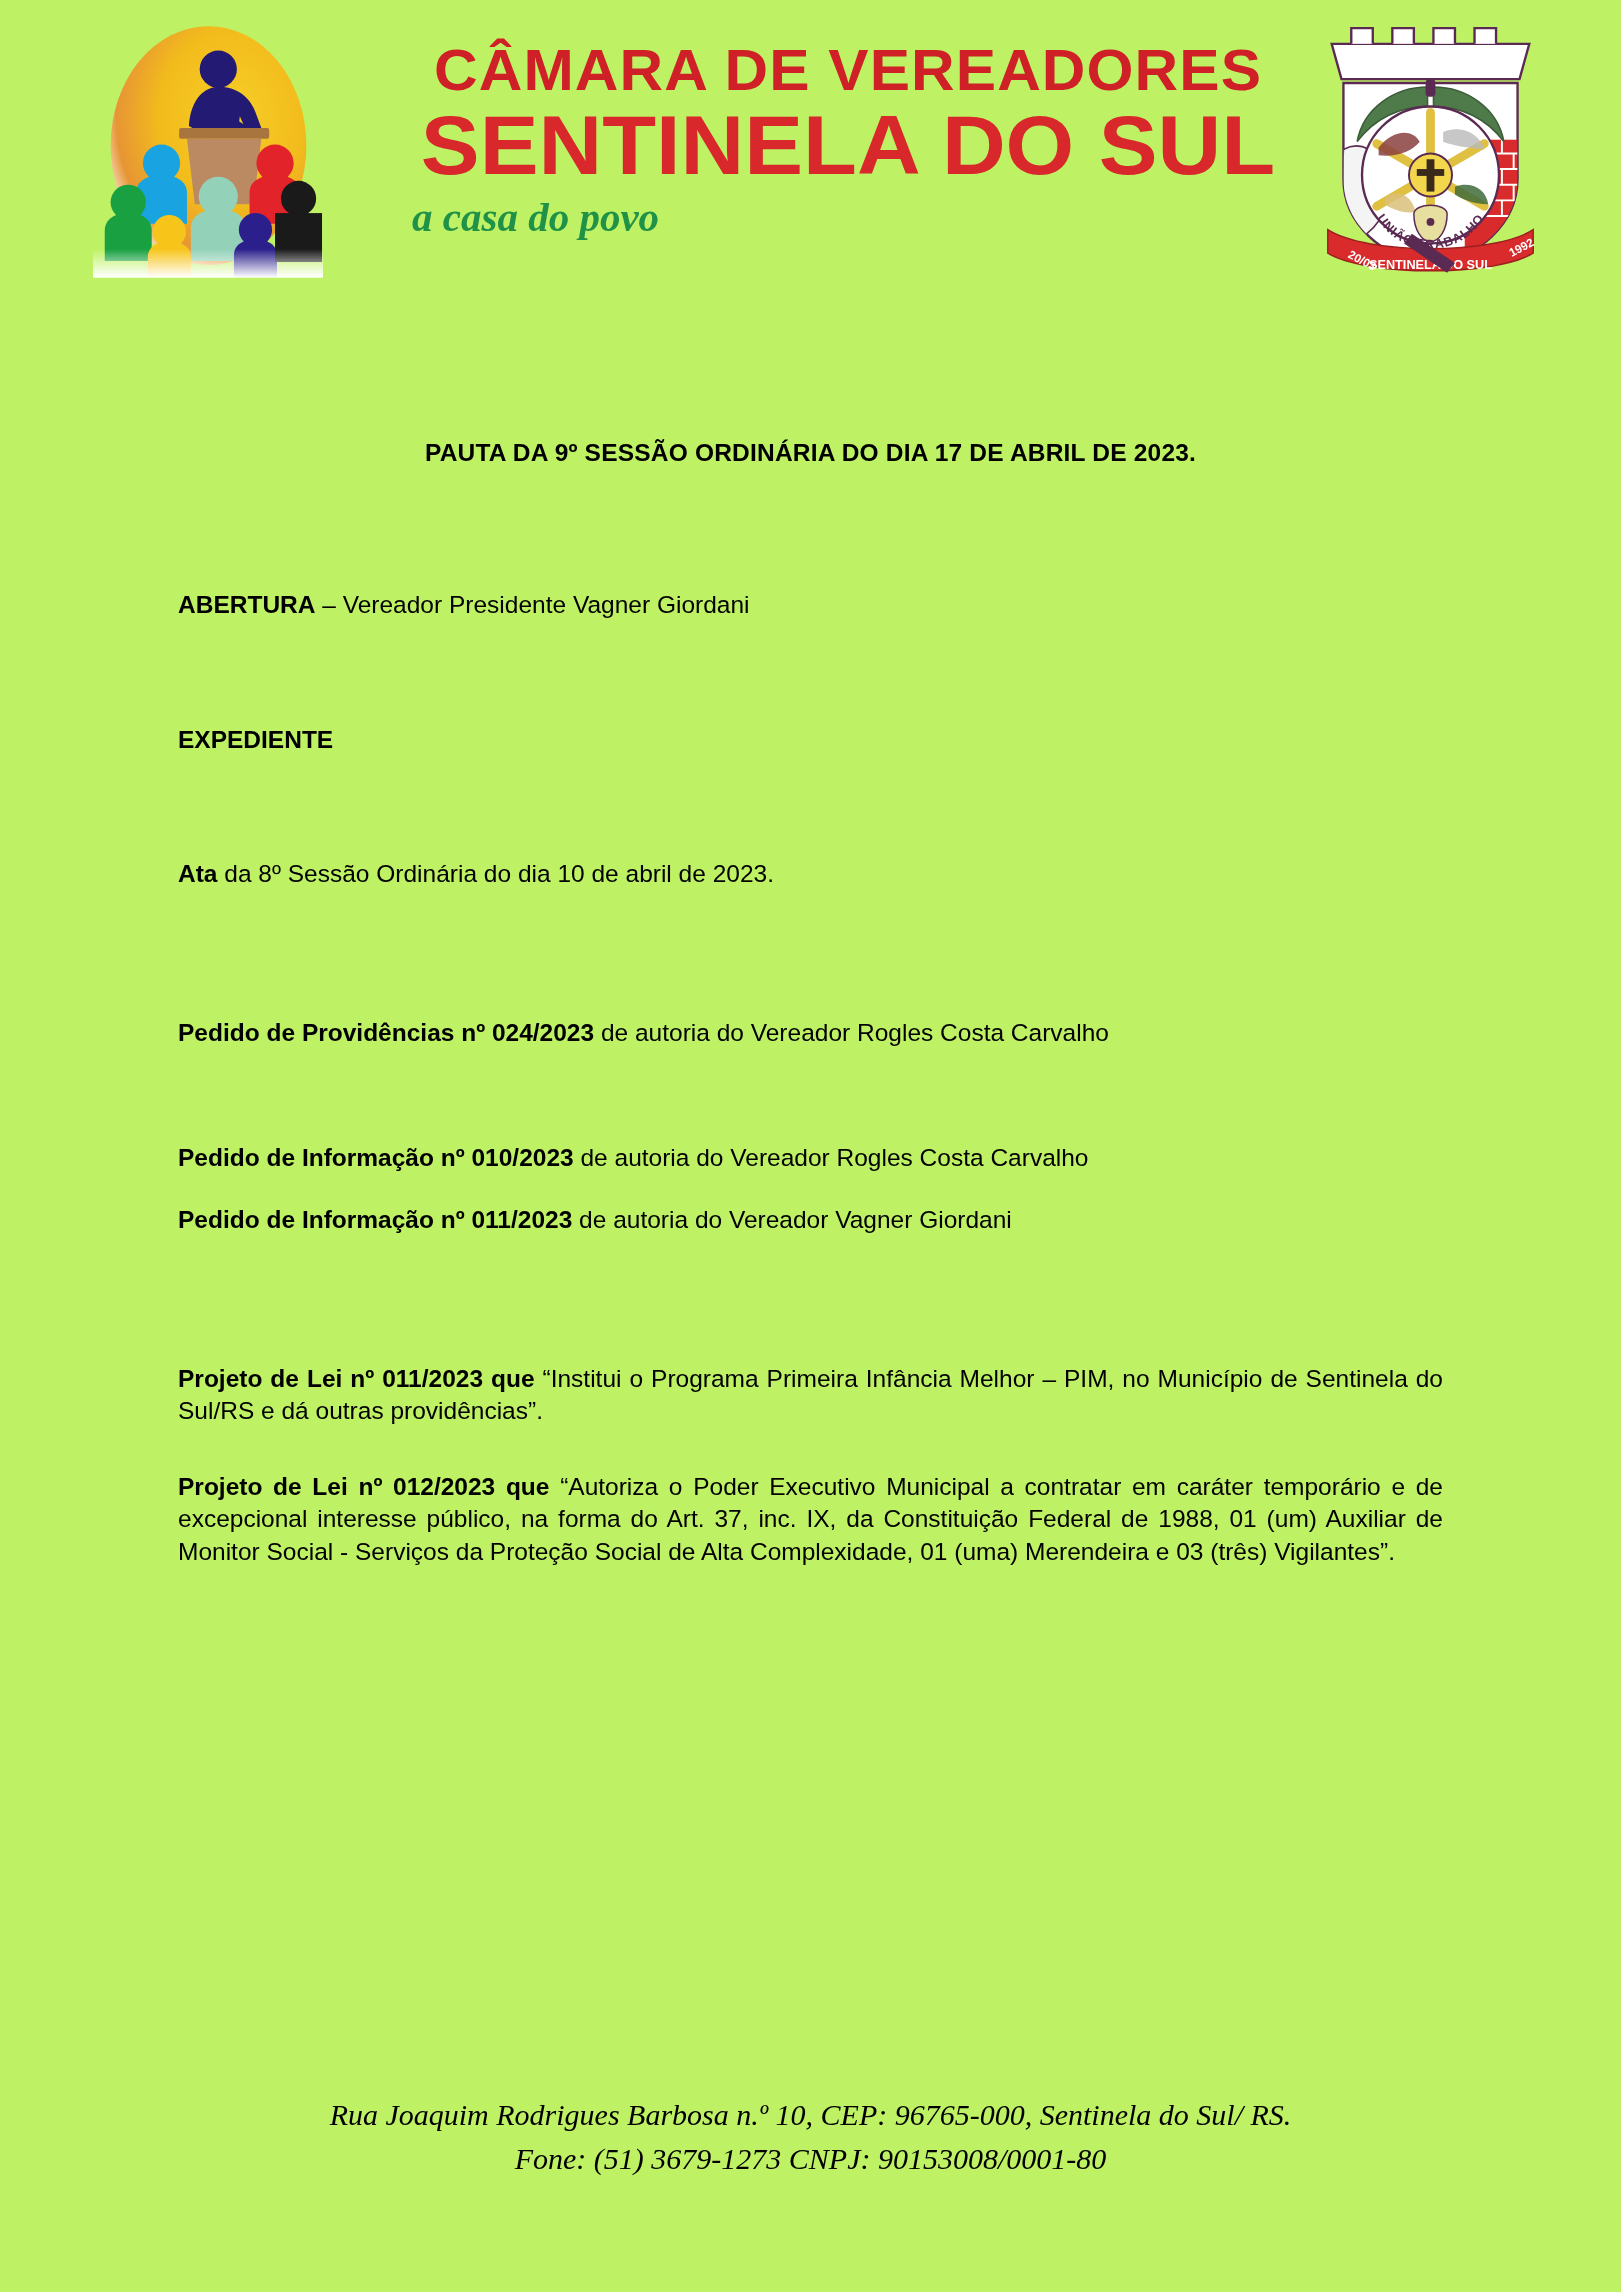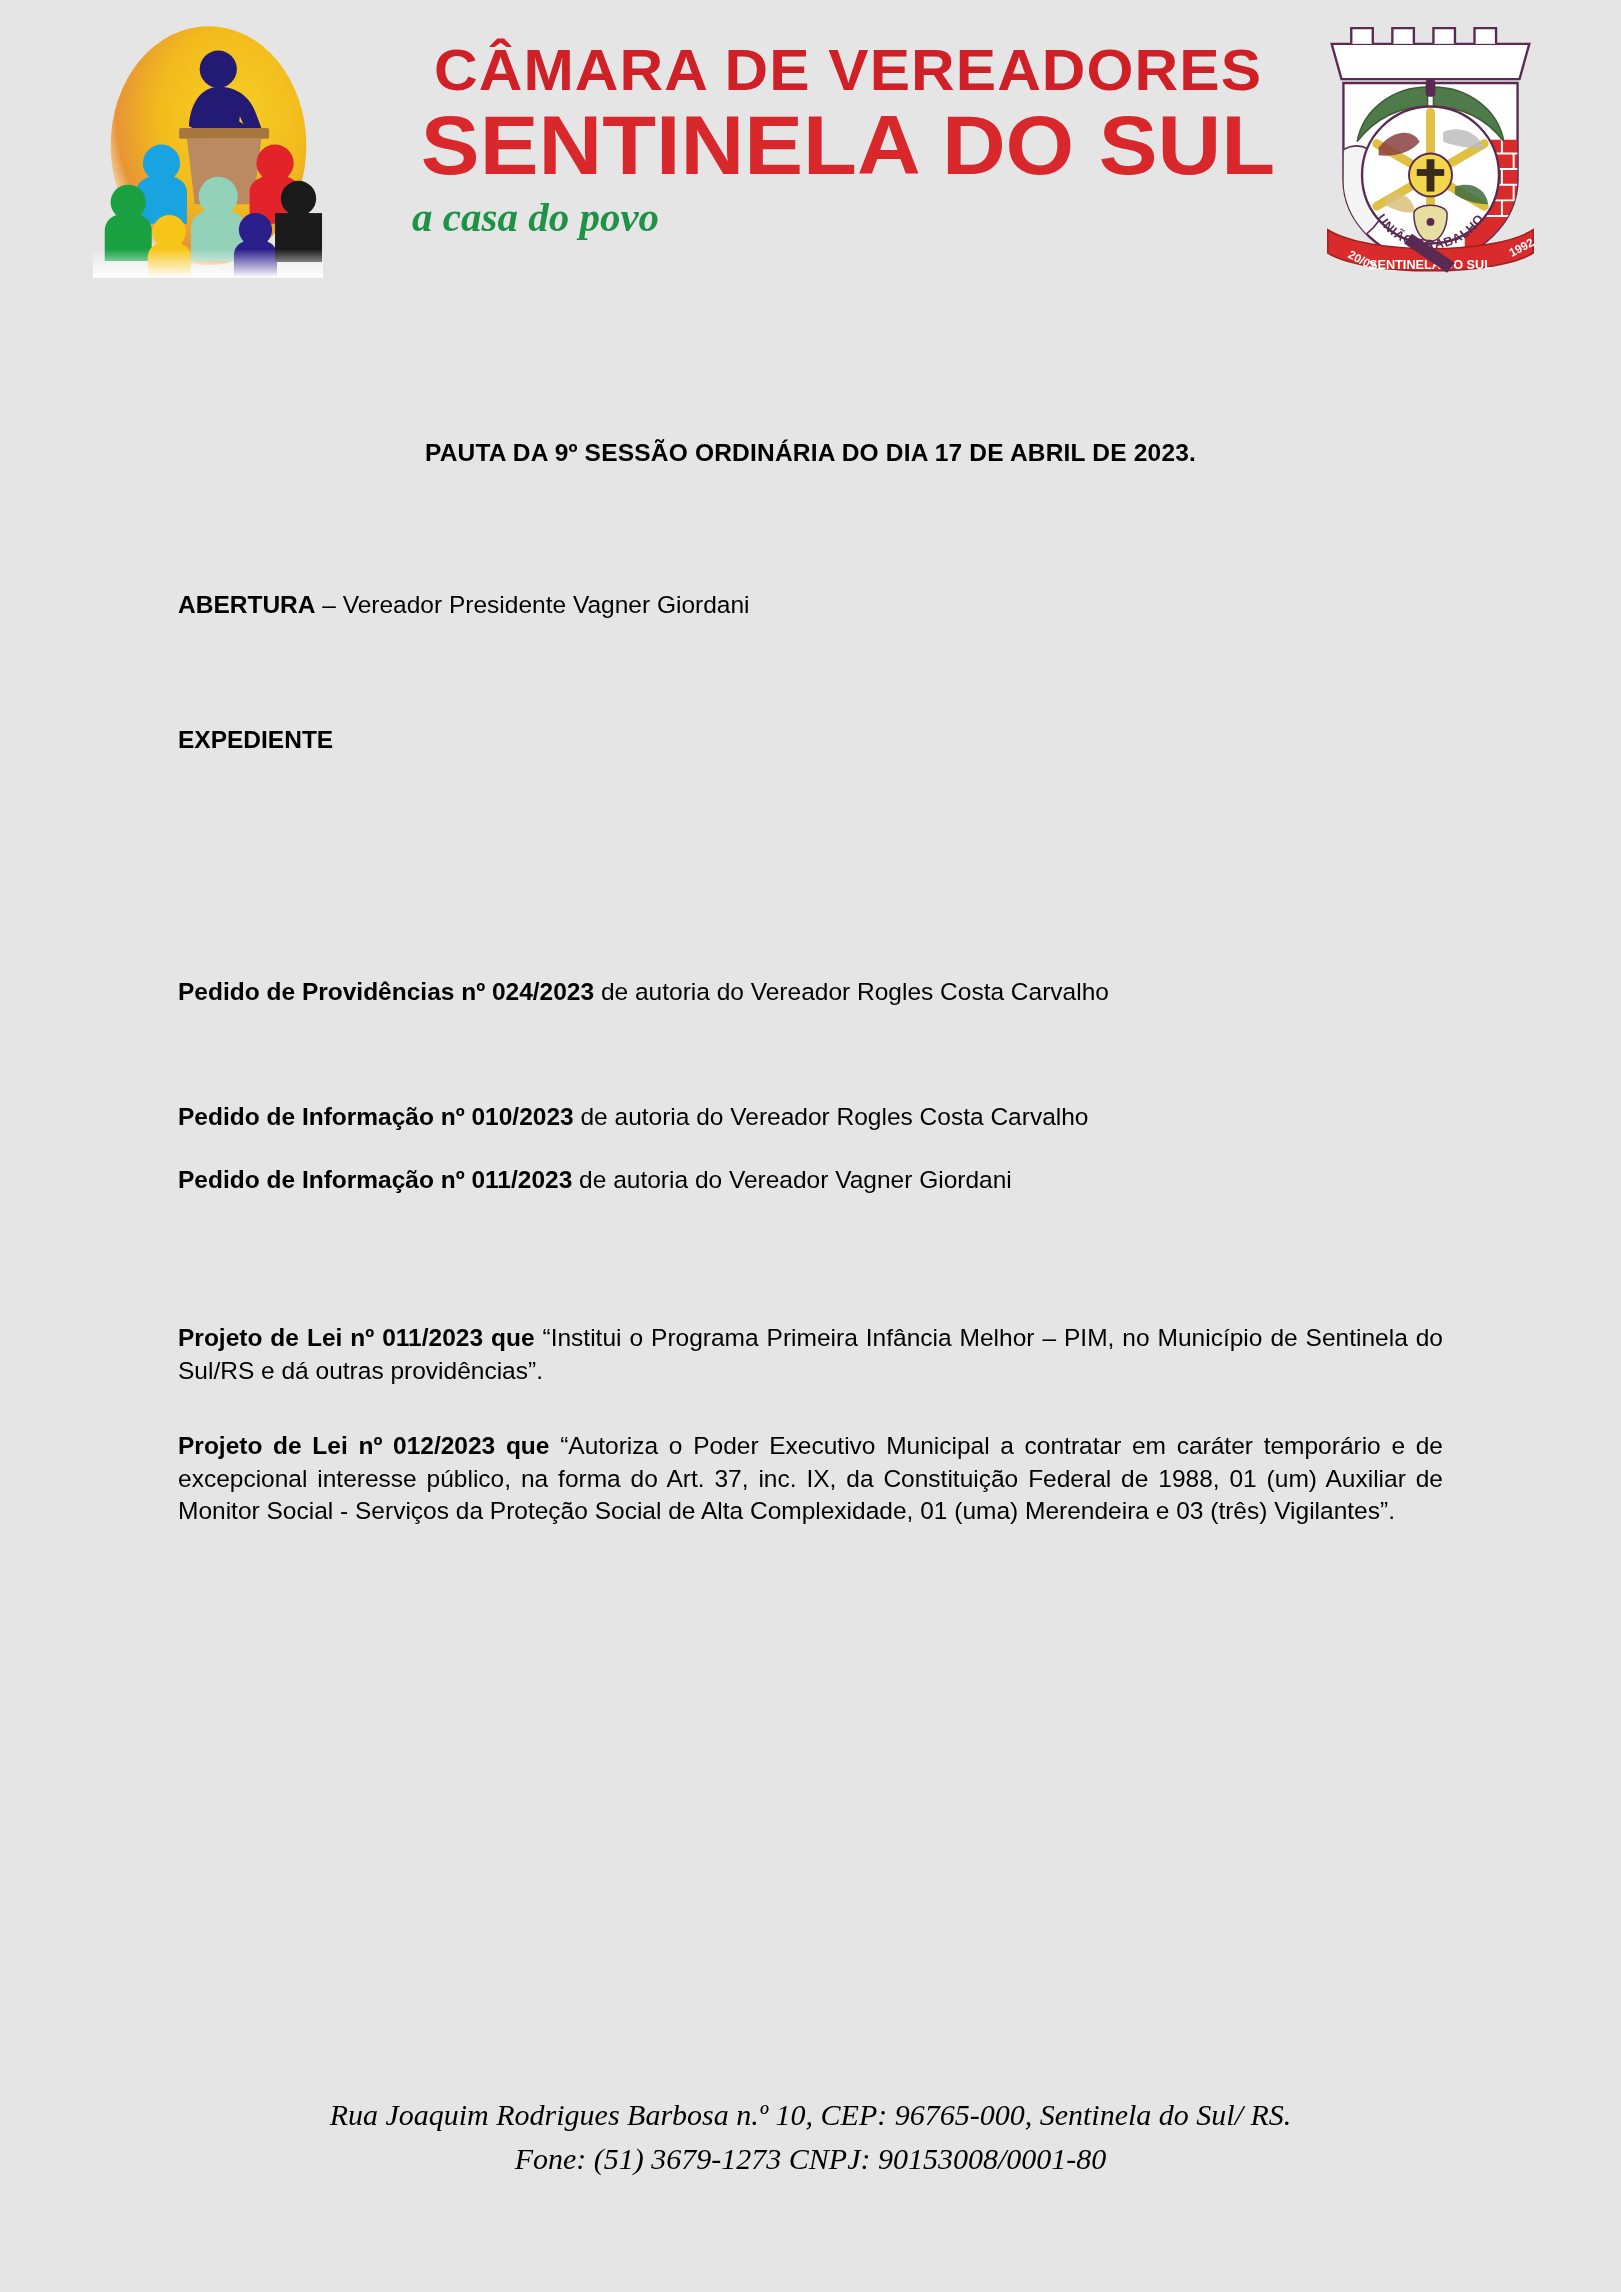--- a/index.html
+++ b/index.html
@@ -8,21 +8,21 @@
     width:1621px;
     background:#ffffff;
     font-family:"Liberation Sans", sans-serif;
     color:#000000;
     -webkit-font-smoothing:antialiased;
   }
   .page{
     position:relative;
     width:1621px;
     min-height:2293px;
-    background:#e5e5e5;
+    background:#bef264;
     box-sizing:border-box;
     overflow:hidden;
   }
 
   
   .header{
     position:relative;
     height:294px;
     display:flex;
     align-items:center;
@@ -273,20 +273,23 @@
     </p>
 
     <div class="spacer-lg"></div>
 
     <p class="para">
       <b>EXPEDIENTE</b>
     </p>
 
     <div class="spacer-lg"></div>
 
+    <p class="para">
+      <b>Ata</b><span> da 8º Sessão Ordinária do dia 10 de abril de 2023.</span>
+    </p>
 
     <div class="spacer-xl"></div>
 
     <p class="para">
       <b>Pedido de Providências nº 024/2023</b><span> de autoria do Vereador Rogles Costa Carvalho</span>
     </p>
 
     <div class="spacer-md"></div>
 
 

